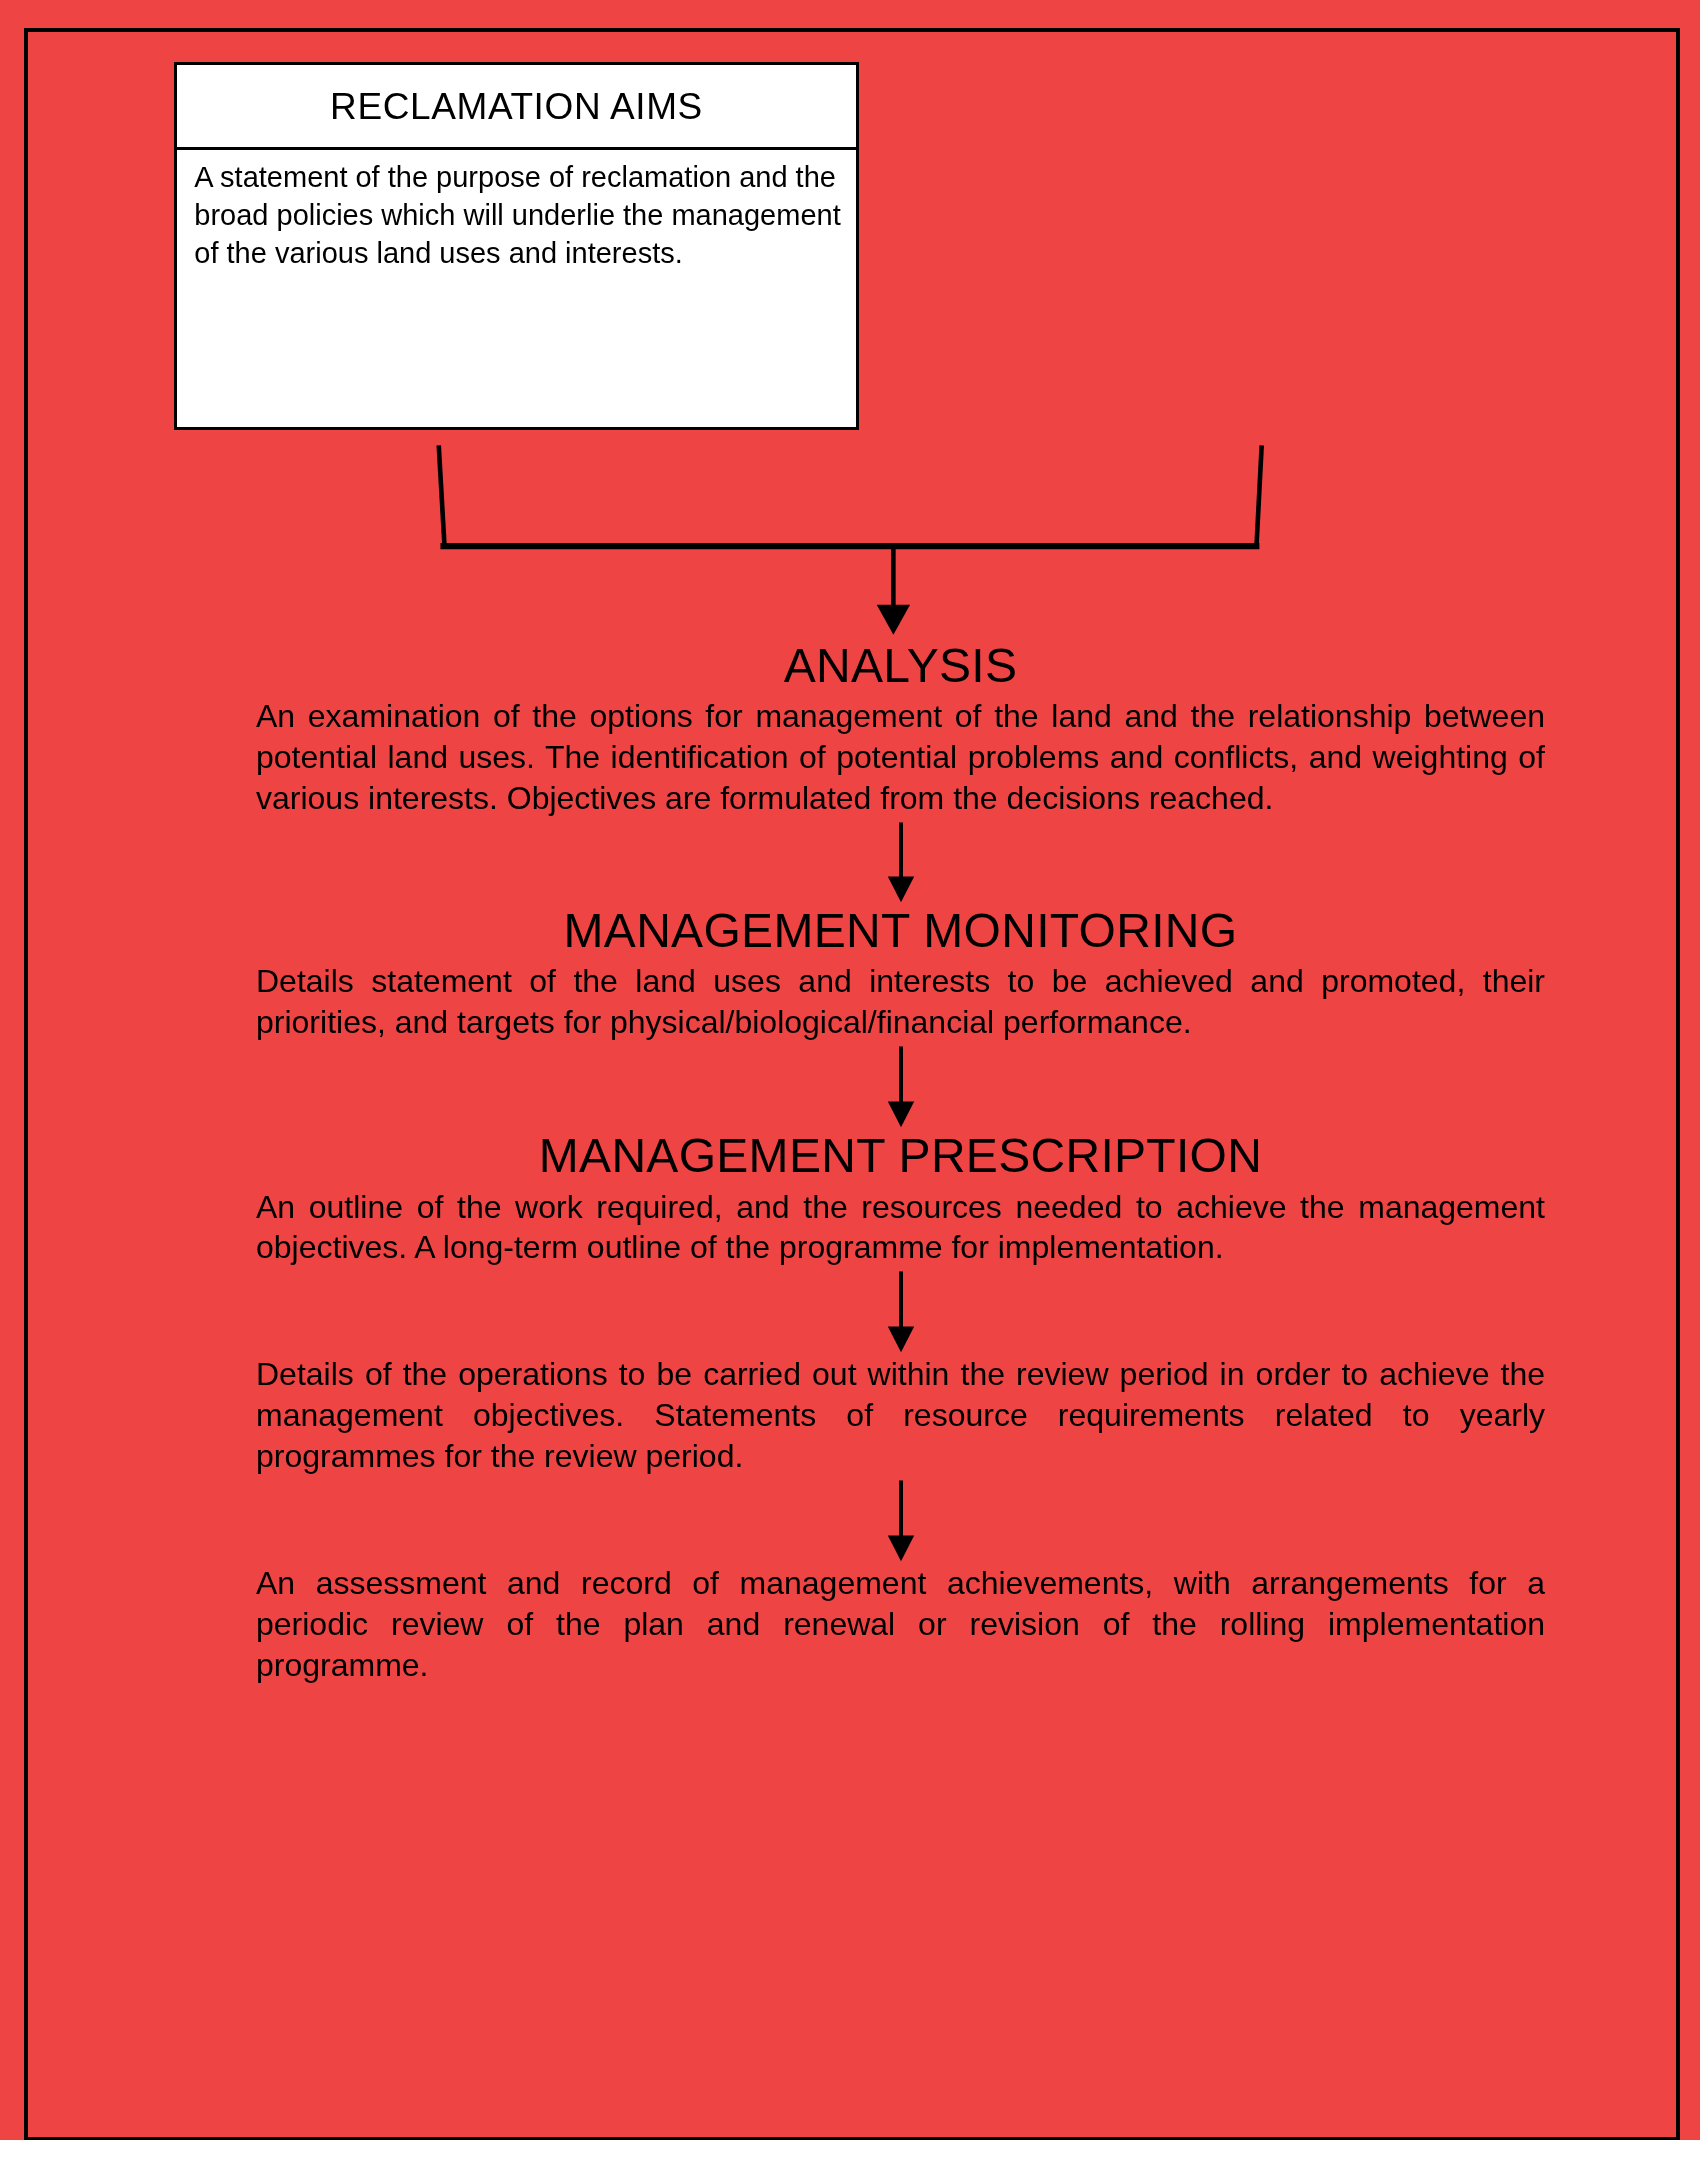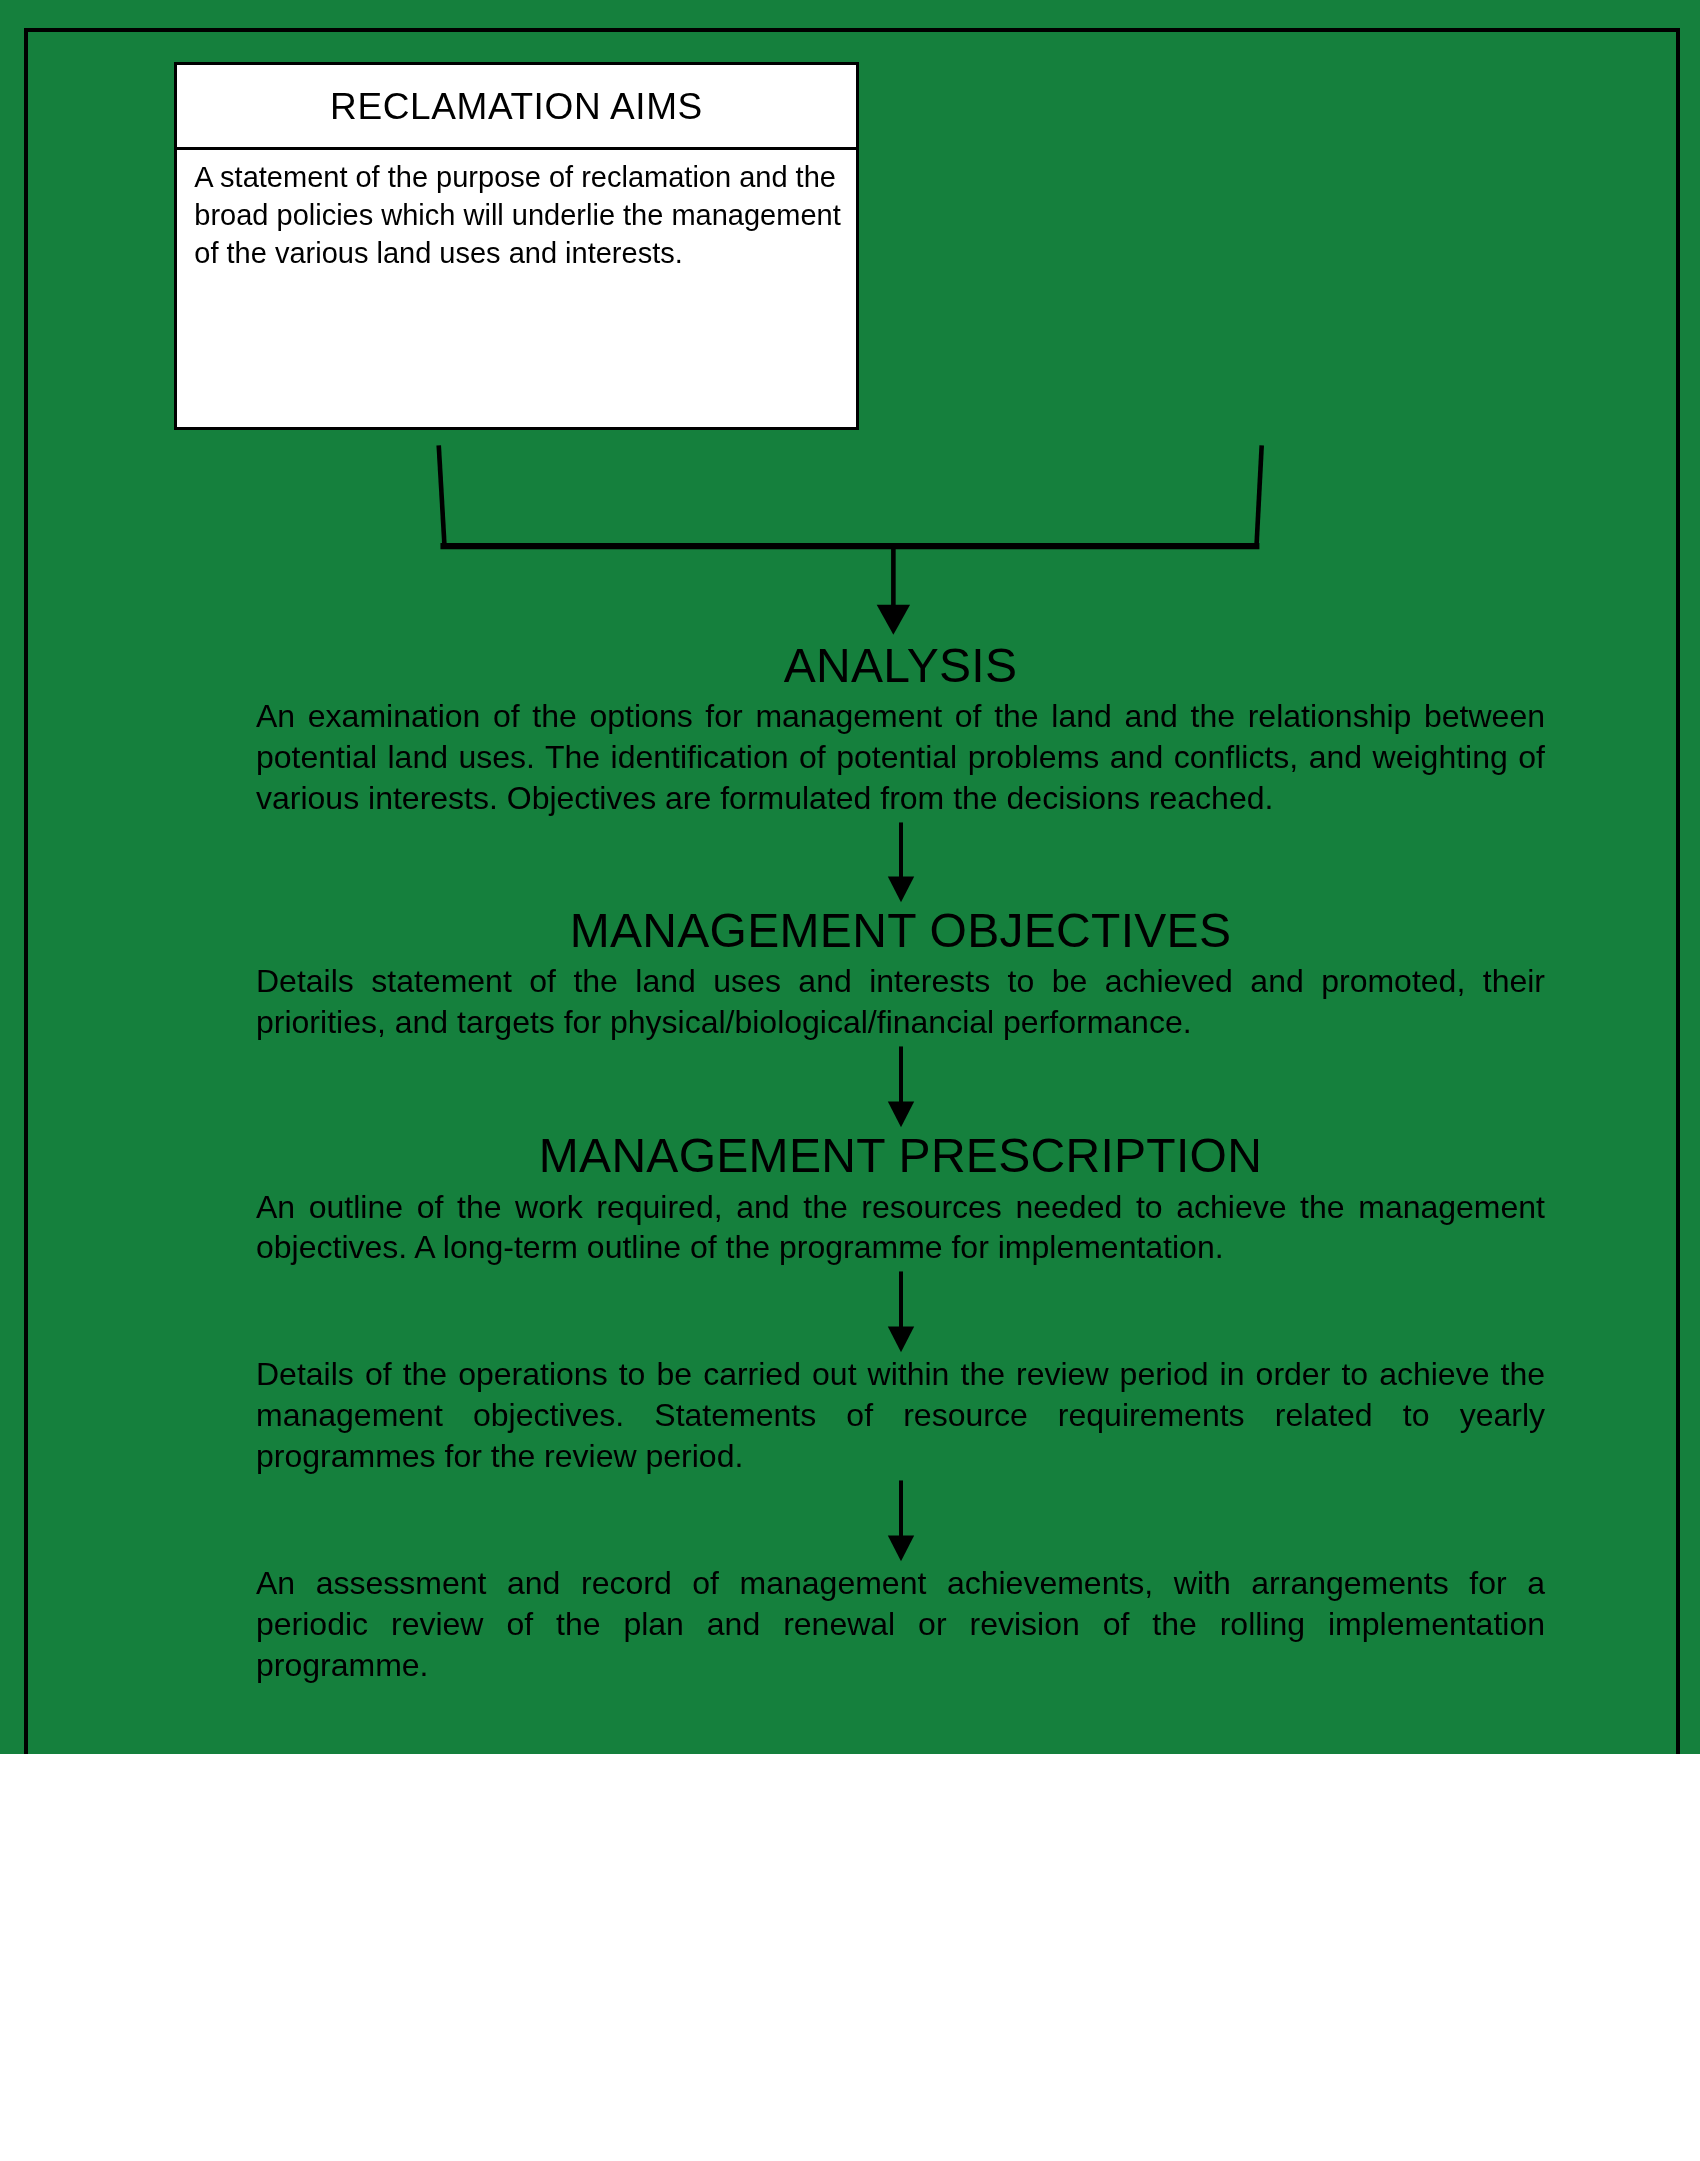--- a/index.html
+++ b/index.html
@@ -9,22 +9,22 @@
     background: #ffffff;
   }
   body {
     font-family: "Liberation Sans", sans-serif;
     color: #000000;
   }
 
   .page {
     position: relative;
     width: 1701px;
-    height: 1754px;
-    background: #15803d;
+    height: 2140px;
+    background: #ef4444;
     overflow: hidden;
     text-decoration: underline;
   }
 
   
   .outer-frame {
     position: absolute;
     left: 24px;
     top: 28px;
     width: 1656px;
@@ -147,21 +147,21 @@
     </div>
 
     <div class="arrow-gap">
       <svg class="arrow-svg" width="52" height="85" viewBox="0 0 90 148">
         <line x1="45" y1="6" x2="45" y2="112" stroke="#000000" stroke-width="7"></line>
         <polygon points="45,145 22,100 68,100" fill="#000000"></polygon>
       </svg>
     </div>
 
     <div class="section">
-      <div class="section-title">MANAGEMENT OBJECTIVES</div>
+      <div class="section-title">MANAGEMENT MONITORING</div>
       <p class="section-body">Details statement of the land uses and interests to be achieved and promoted, their priorities, and targets for physical/biological/financial performance.</p>
     </div>
 
     <div class="arrow-gap tall">
       <svg class="arrow-svg" width="52" height="86" viewBox="0 0 90 150">
         <line x1="45" y1="6" x2="45" y2="114" stroke="#000000" stroke-width="7"></line>
         <polygon points="45,147 22,102 68,102" fill="#000000"></polygon>
       </svg>
     </div>
 

